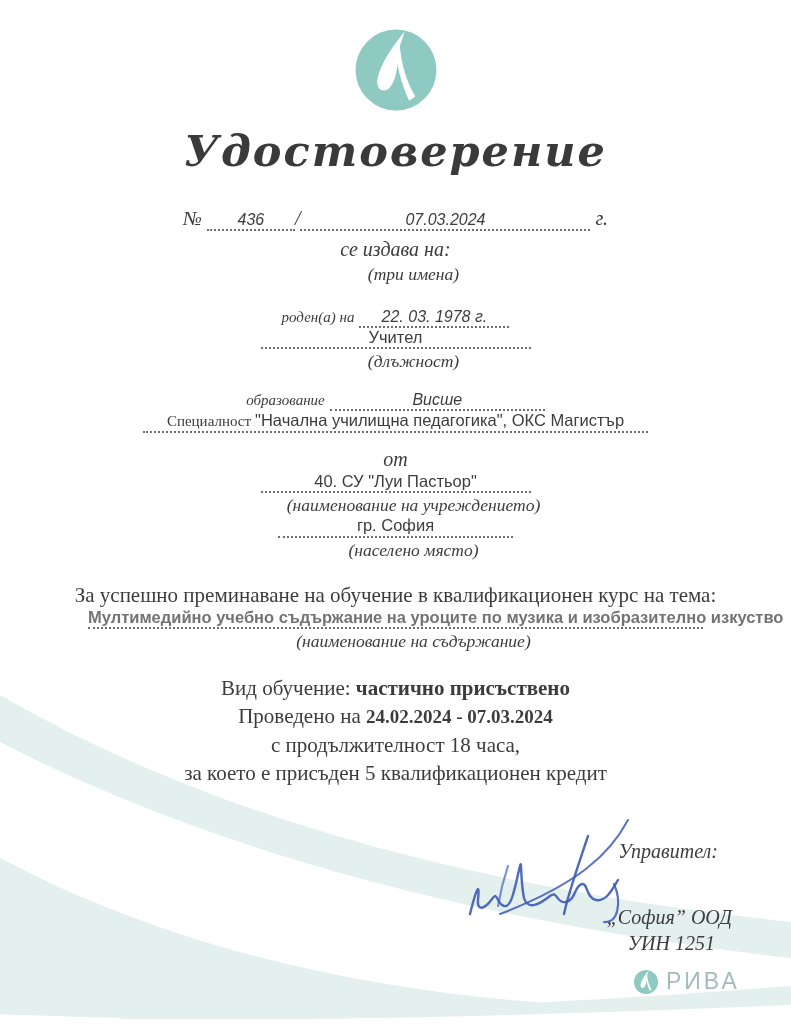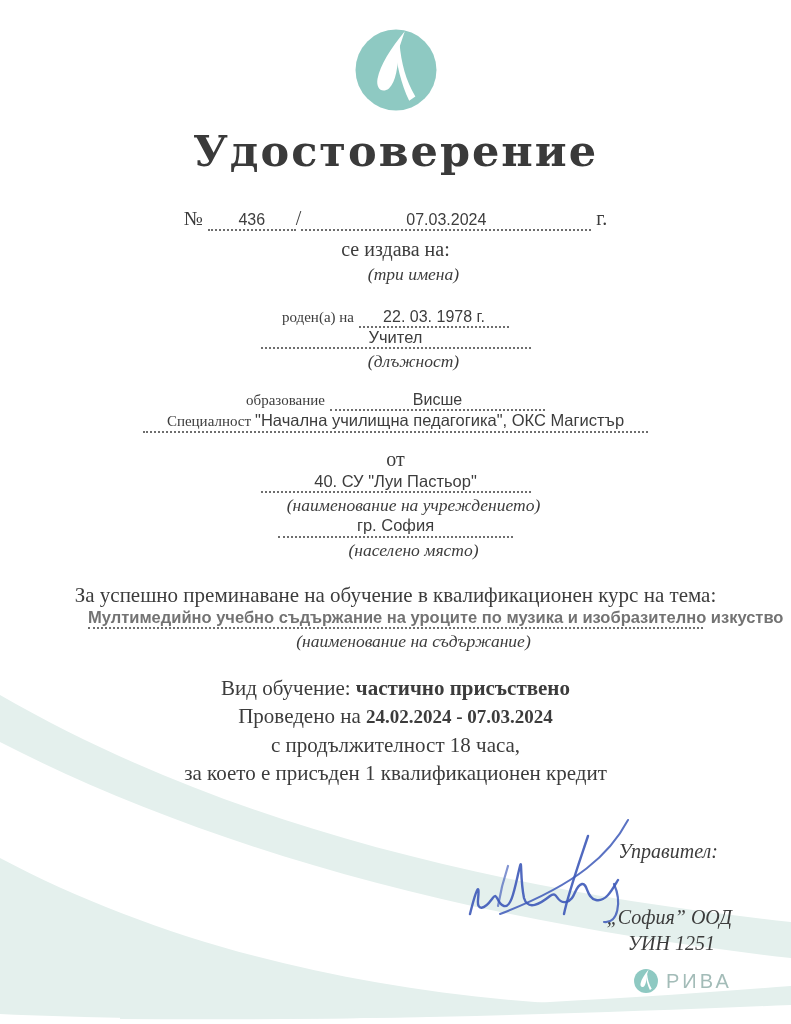--- a/index.html
+++ b/index.html
@@ -15,27 +15,28 @@
   .swoosh{position:absolute;left:0;top:0;width:791px;height:1024px;pointer-events:none;}
   .content{position:relative;z-index:2;text-align:center;padding-top:26px;}
 
   
   .logo-top{display:inline-block;width:88px;height:88px;}
   .logo-top svg{width:88px;height:88px;}
 
   h1.cert-title{
     margin:8px 0 0 0;
     font-family:"DejaVu Serif", serif;
+    font-style:italic;
     font-weight:600;
     font-size:43px;
     letter-spacing:2px;
     color:#3a3a3a;
   }
 
-  .row{font-size:20px;line-height:1.25;}
+  .row{font-size:20px;line-height:1.25;font-style:italic;}
   .mt30{margin-top:30px;} .mt18{margin-top:18px;} .mt14{margin-top:14px;}
   .mt10{margin-top:10px;} .mt22{margin-top:22px;} .mt6{margin-top:6px;}
 
   
   .fld{
     display:inline-block;
     border-bottom:2px dotted #6e6e6e;
     text-align:center;
     vertical-align:baseline;
     line-height:1;
@@ -92,21 +93,21 @@
   
   .footer-brand{
     position:absolute;
     left:633px;top:968px;
     display:flex;align-items:center;gap:7px;
     z-index:3;
   }
   .footer-brand svg{width:26px;height:26px;}
   .footer-brand .brand-text{
     font-family:"Liberation Sans", sans-serif;
-    font-size:20px;
+    font-size:23px;
     letter-spacing:3px;
     color:#a3bcb8;
   }
 </style>
 </head>
 <body>
 
 <div class="page">
 
   <svg class="swoosh" viewBox="0 0 791 1024" preserveAspectRatio="none">
@@ -191,21 +192,21 @@
     <div class="final-block mt22">
       <div>
         <span>Вид обучение:</span>
         <span class="b">частично присъствено</span>
       </div>
       <div>
         <span>Проведено на</span>
         <span class="b" style="font-size:19px;">24.02.2024 - 07.03.2024</span>
       </div>
       <div>с продължителност 18 часа,</div>
-      <div>за което е присъден 1 квалификационен кредит</div>
+      <div>за което е присъден 5 квалификационен кредит</div>
     </div>
 
   </div>
 
   <div class="sig-block">
     <svg class="sig-svg" viewBox="0 0 220 130">
       <g fill="none" stroke="#3d59b8" stroke-linecap="round">
         <path d="M168 2 C150 36 118 66 40 96" stroke-width="2" opacity="0.85"></path>
         <path d="M128 18 C118 48 108 76 104 96" stroke-width="2.4" opacity="0.9"></path>
         <path d="M48 48 C44 60 40 76 38 88" stroke-width="2.2" opacity="0.65"></path>

